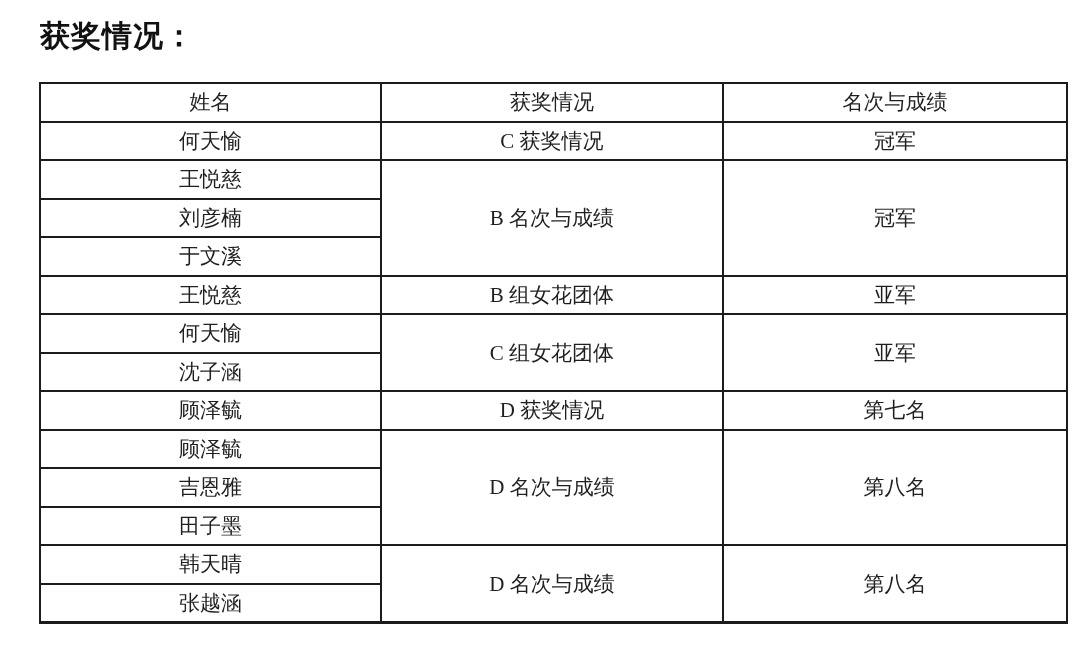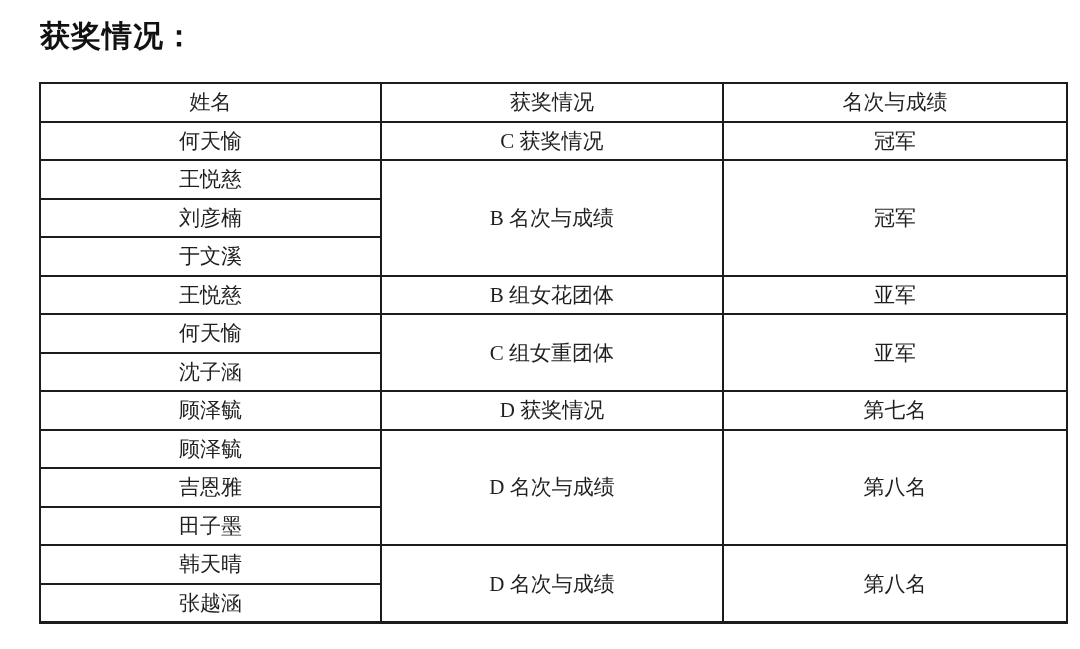--- a/index.html
+++ b/index.html
@@ -90,21 +90,21 @@
         <tr>
           <td>于文溪</td>
         </tr>
         <tr>
           <td>王悦慈</td>
           <td rowspan="1">B 组女花团体</td>
           <td rowspan="1">亚军</td>
         </tr>
         <tr>
           <td>何天愉</td>
-          <td rowspan="2">C 组女重团体</td>
+          <td rowspan="2">C 组女花团体</td>
           <td rowspan="2">亚军</td>
         </tr>
         <tr>
           <td>沈子涵</td>
         </tr>
         <tr>
           <td>顾泽毓</td>
           <td rowspan="1">D 获奖情况</td>
           <td rowspan="1">第七名</td>
         </tr>

